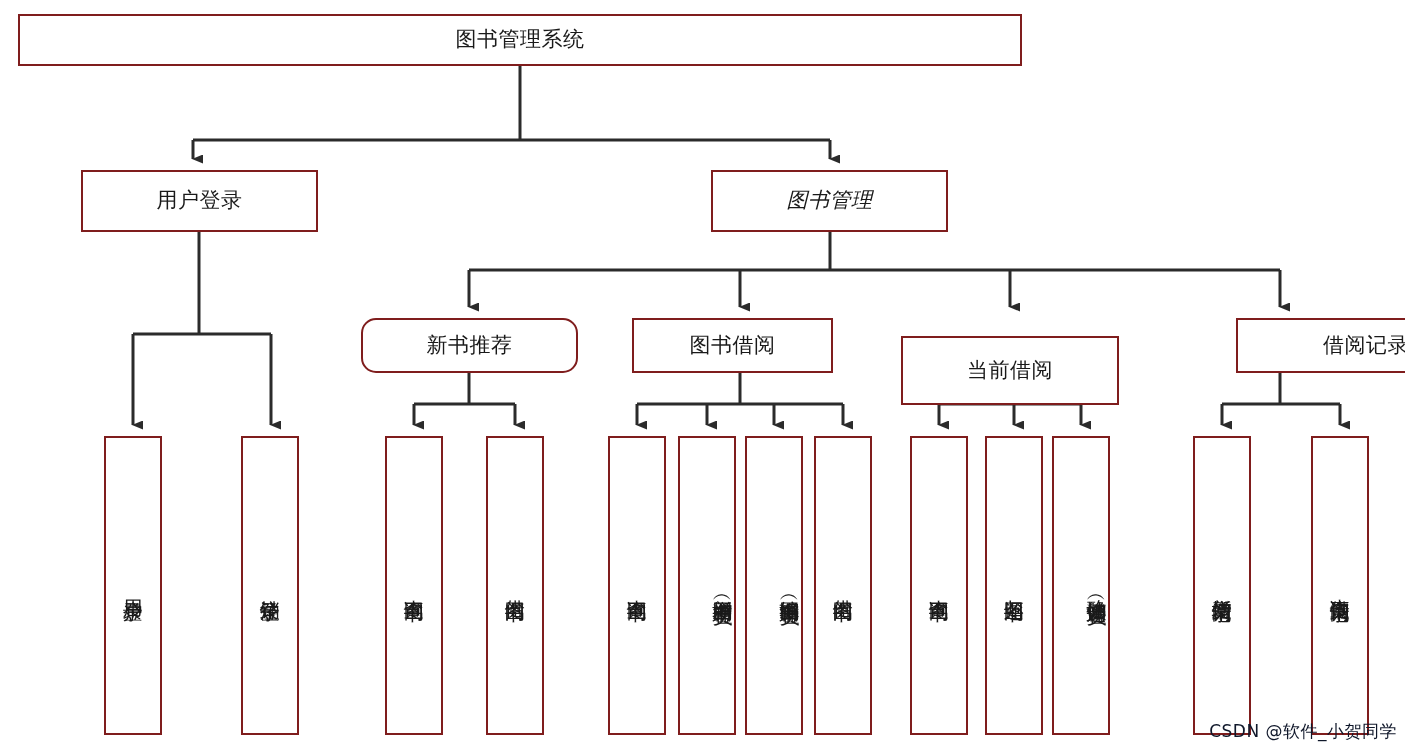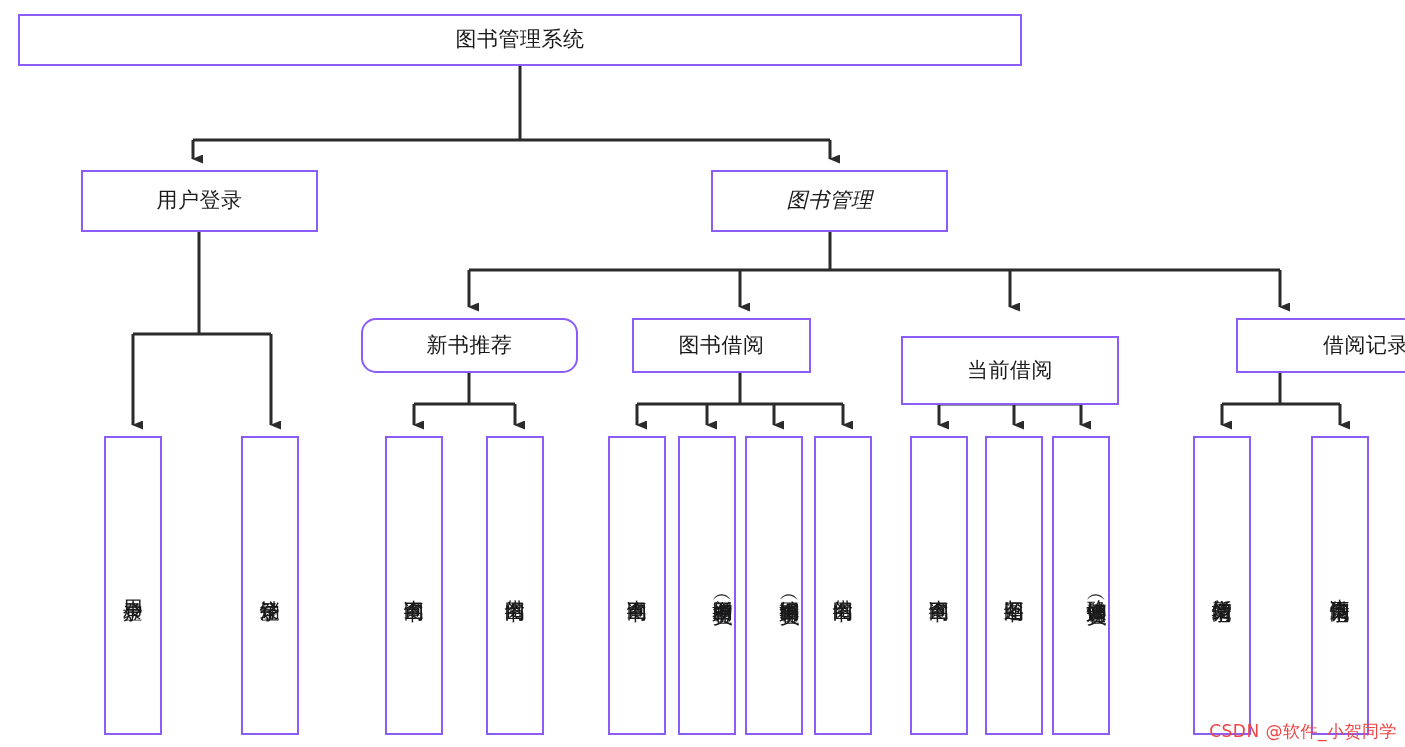--- a/index.html
+++ b/index.html
@@ -22,21 +22,21 @@
     left: 0;
     top: 0;
     width: 1405px;
     height: 747px;
     pointer-events: none;
   }
   .node {
     position: absolute;
     box-sizing: border-box;
     background: #ffffff;
-    border: 2px solid #8b5cf6;
+    border: 2px solid #7f1d1d;
     display: flex;
     align-items: center;
     justify-content: center;
     color: #1a1a1a;
   }
   .node-h {
     font-size: 21px;
     letter-spacing: 0.5px;
     line-height: 1.1;
     white-space: nowrap;
@@ -54,21 +54,21 @@
   }
   .node-v.centered {
     align-items: center;
     padding-top: 0;
   }
   .watermark {
     position: absolute;
     right: 8px;
     bottom: 4px;
     font-size: 17px;
-    color: #ef4444;
+    color: #0f172a;
     white-space: nowrap;
     letter-spacing: 0.5px;
   }
 </style>
 </head>
 <body>
 
 <div id="canvas">
 
   <svg id="wires" viewBox="0 0 1405 747" xmlns="http://www.w3.org/2000/svg">
@@ -121,21 +121,21 @@
       <path d="M1340,404 L1340,425" marker-end="url(#arrowhead)"></path>
     </g>
   </svg>
 
   <div class="node node-h" id="node-root" style="left: 18px; top: 14px; width: 1004px; height: 52px;">图书管理系统</div>
 
   <div class="node node-h" id="node-l2-0" style="left: 81px; top: 170px; width: 237px; height: 62px;">用户登录</div>
   <div class="node node-h" id="node-l2-1" style="left: 711px; top: 170px; width: 237px; height: 62px; font-style: italic;">图书管理</div>
 
   <div class="node node-h" id="node-l3-0" style="left: 361px; top: 318px; width: 217px; height: 55px; border-radius: 15px;">新书推荐</div>
-  <div class="node node-h" id="node-l3-1" style="left: 632px; top: 318px; width: 179px; height: 55px;">图书借阅</div>
+  <div class="node node-h" id="node-l3-1" style="left: 632px; top: 318px; width: 201px; height: 55px;">图书借阅</div>
   <div class="node node-h" id="node-l3-2" style="left: 901px; top: 336px; width: 218px; height: 69px;">当前借阅</div>
   <div class="node node-h" id="node-l3-3" style="left: 1236px; top: 318px; width: 260px; height: 55px;">借阅记录</div>
 
   <div class="node node-v centered" id="node-leaf-0" style="left: 104px; top: 436px; width: 58px; height: 299px;">用户登录</div>
   <div class="node node-v centered" id="node-leaf-1" style="left: 241px; top: 436px; width: 58px; height: 299px;">注销登录</div>
   <div class="node node-v centered" id="node-leaf-2" style="left: 385px; top: 436px; width: 58px; height: 299px;">查询图书</div>
   <div class="node node-v centered" id="node-leaf-3" style="left: 486px; top: 436px; width: 58px; height: 299px;">借阅图书</div>
   <div class="node node-v centered" id="node-leaf-4" style="left: 608px; top: 436px; width: 58px; height: 299px;">查询图书</div>
   <div class="node node-v" id="node-leaf-5" style="left: 678px; top: 436px; width: 58px; height: 299px;">新增图书（管理员）</div>
   <div class="node node-v" id="node-leaf-6" style="left: 745px; top: 436px; width: 58px; height: 299px;">编辑图书（管理员）</div>

